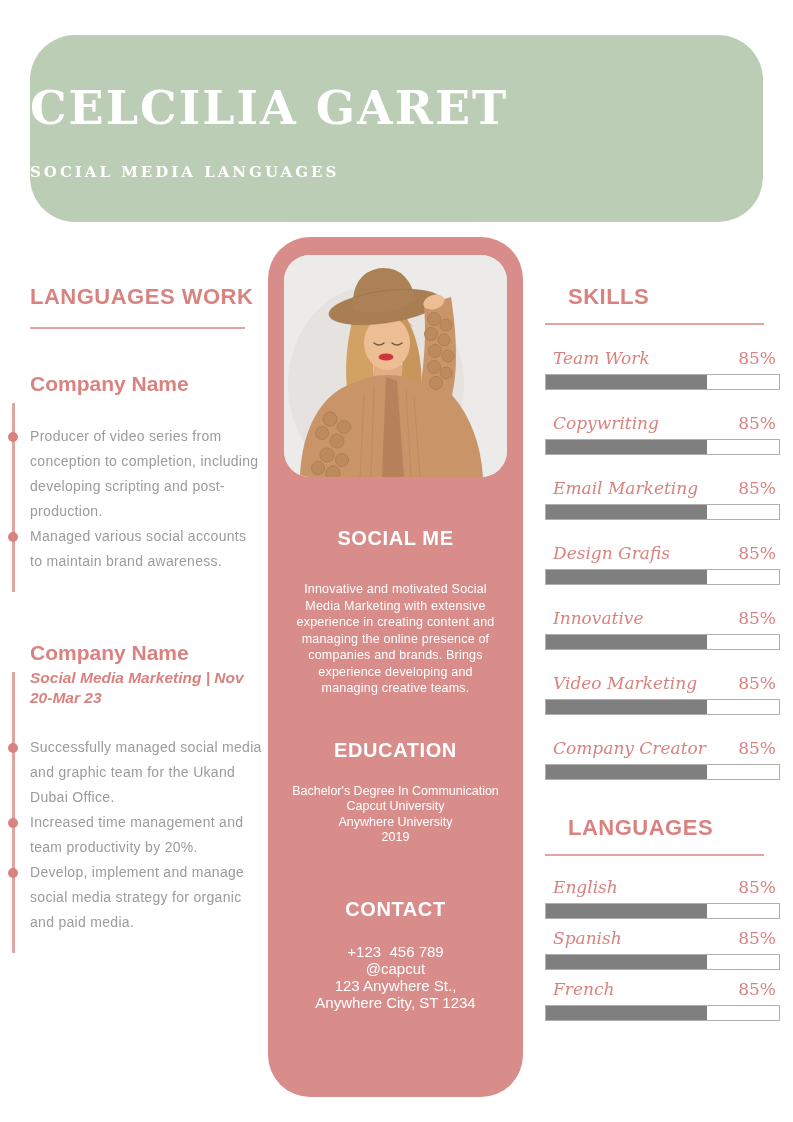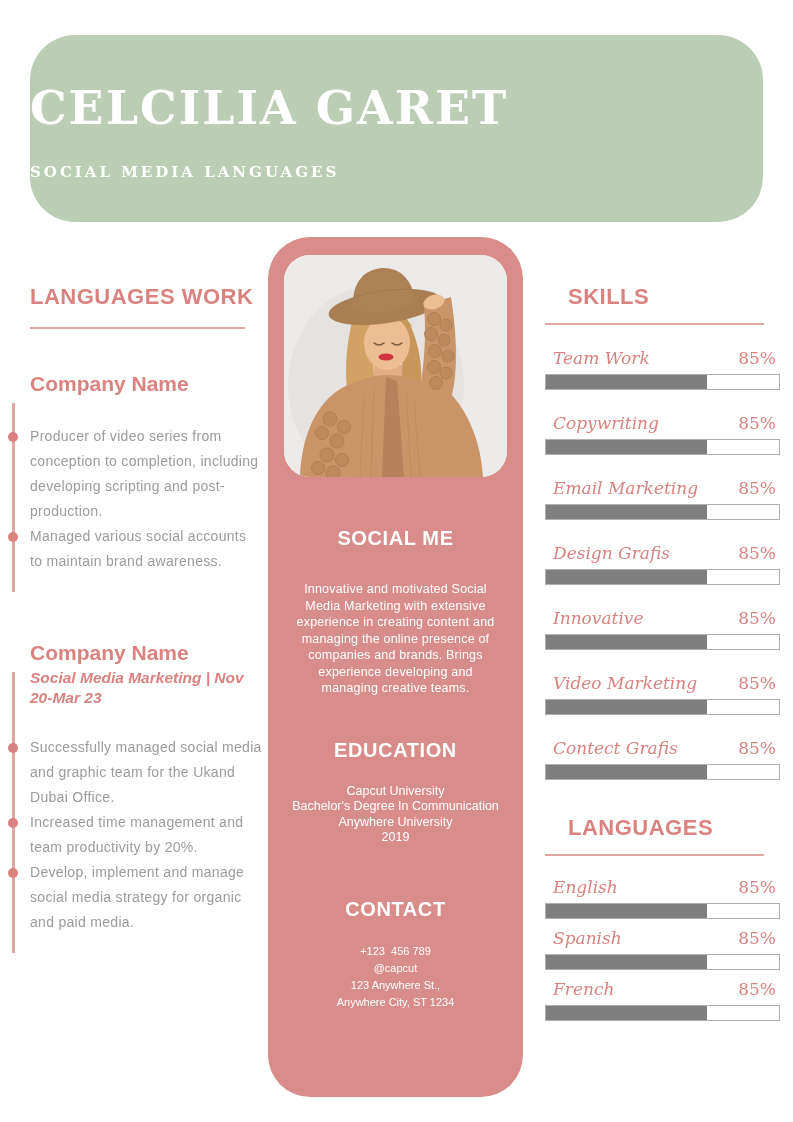--- a/index.html
+++ b/index.html
@@ -46,21 +46,21 @@
   .panel{position:absolute;left:268px;top:237px;width:255px;height:860px;
     background:var(--panel-bg);border-radius:42px;text-align:center;color:#fff;}
   .photo{margin:18px auto 0;width:223px;height:222px;border-radius:26px;overflow:hidden;
     background:#edebe9;}
   .panel h3{font-size:20px;font-weight:bold;letter-spacing:.6px;color:#fff;}
   .about-title{margin-top:50px;}
   .about-text{margin:31px auto 0;width:210px;font-size:12.5px;line-height:16.5px;letter-spacing:.2px;}
   .edu-title{margin-top:42px;}
   .edu-lines{margin-top:22px;font-size:12.5px;line-height:15.5px;}
   .contact-title{margin-top:52px;}
-  .contact-lines{margin-top:22px;font-size:11px;line-height:17px;white-space:pre-wrap;}
+  .contact-lines{margin-top:22px;font-size:15px;line-height:17px;white-space:pre-wrap;}
 
   
   .right{position:absolute;left:545px;top:283px;width:235px;}
   .right .section-title{padding-left:23px;}
   .right .rule{width:219px;margin-top:13px;}
   .meters{margin-top:23px;}
   .meter{margin-bottom:23px;}
   .langs .meter{margin-bottom:9px;}
   .meter-top{display:flex;justify-content:space-between;align-items:baseline;
     padding:0 4px 0 8px;height:20px;}
@@ -168,22 +168,22 @@
           <path d="M122,134 L127,222" fill="none"></path>
         </g>
       </svg>
     </div>
 
     <h3 class="about-title">SOCIAL ME</h3>
     <p class="about-text">Innovative and motivated Social Media Marketing with extensive experience in creating content and managing the online presence of companies and brands. Brings experience developing and managing creative teams.</p>
 
     <h3 class="edu-title">EDUCATION</h3>
     <div class="edu-lines">
+        <div>Bachelor's Degree In Communication</div>
         <div>Capcut University</div>
-        <div>Bachelor's Degree In Communication</div>
         <div>Anywhere University</div>
         <div>2019</div>
       </div>
 
     <h3 class="contact-title">CONTACT</h3>
     <div class="contact-lines"><div>+123  456 789</div><div>@capcut</div><div>123 Anywhere St.,</div><div>Anywhere City, ST 1234</div></div>
   </div>
 
   <aside class="right">
     <h2 class="section-title">SKILLS</h2>
@@ -244,21 +244,21 @@
       <span class="meter-label">Video Marketing</span>
       <span class="meter-pct">85%</span>
     </div>
     <div class="bar">
       <div class="bar-fill" style="width: 69%;"></div>
     </div>
   </div>
 
   <div class="meter">
     <div class="meter-top">
-      <span class="meter-label">Contect Grafis</span>
+      <span class="meter-label">Company Creator</span>
       <span class="meter-pct">85%</span>
     </div>
     <div class="bar">
       <div class="bar-fill" style="width: 69%;"></div>
     </div>
   </div>
 </div>
 
     <div class="langs-title-block">
       <h2 class="section-title">LANGUAGES</h2>

